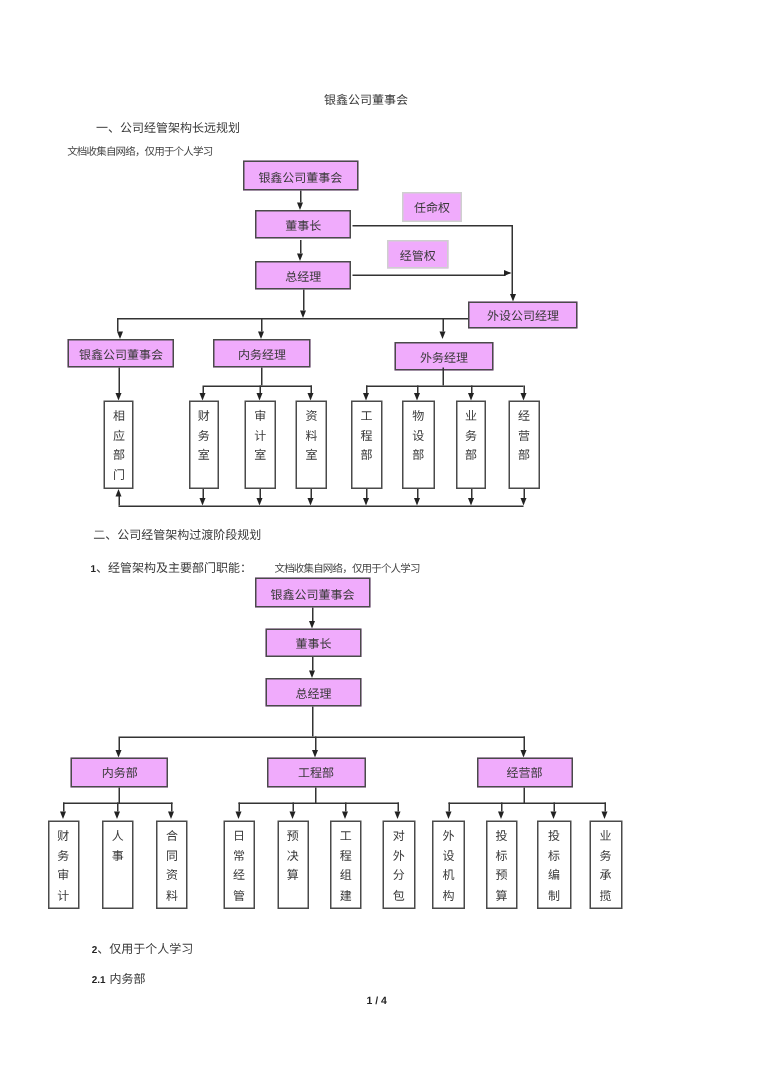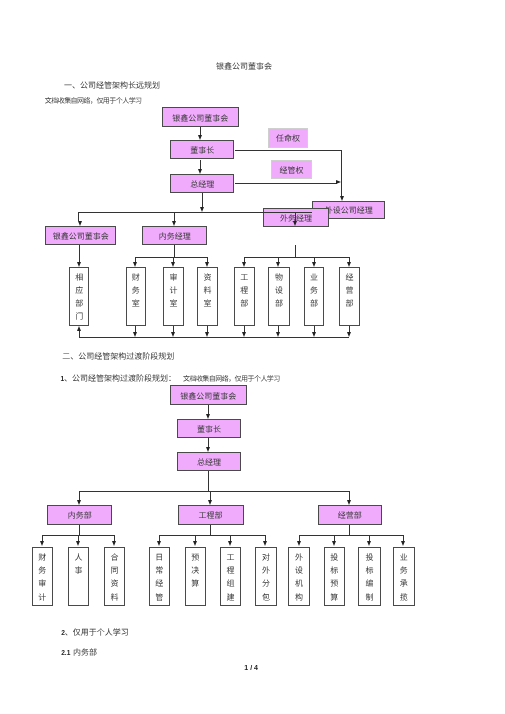--- a/index.html
+++ b/index.html
@@ -40,25 +40,25 @@
   <div class="txt title" style="left:216px;top:60px">银鑫公司董事会</div>
 
   <div class="txt h1" style="left:64px;top:79px">一、公司经管架构长远规划</div>
   <div class="txt note" style="left:44.8px;top:95px">文档收集自网络，仅用于个人学习</div>
 
   <div class="chart">
     <div class="box" style="left:162px;top:107px;width:76.5px;height:20px">银鑫公司董事会</div>
     <div class="box" style="left:169.8px;top:140.4px;width:64.7px;height:19.1px">董事长</div>
     <div class="box" style="left:169.8px;top:173.7px;width:64.7px;height:19.2px">总经理</div>
     <div class="box light" style="left:267.6px;top:127.7px;width:40.9px;height:19.9px">任命权</div>
-    <div class="box light" style="left:271px;top:159.5px;width:40.9px;height:19.3px">经管权</div>
+    <div class="box light" style="left:258px;top:159.5px;width:40.9px;height:19.3px">经管权</div>
     <div class="box" style="left:312.3px;top:200.5px;width:72.8px;height:18.5px">外设公司经理</div>
     <div class="box" style="left:44.8px;top:225.7px;width:71.7px;height:19.2px">银鑫公司董事会</div>
     <div class="box" style="left:142.3px;top:225.7px;width:64.9px;height:19.2px">内务经理</div>
-    <div class="box" style="left:262.7px;top:208px;width:66.5px;height:19.2px">外务经理</div>
+    <div class="box" style="left:262.7px;top:228px;width:66.5px;height:19.2px">外务经理</div>
 
     <div class="vbox" style="left:69.4px;top:267px;width:19.8px;height:58.5px;padding-top:2.6px">
         <span>
           <i>相</i>
           <i>应</i>
           <i>部</i>
           <i>门</i>
         </span>
       </div>
     <div class="vbox" style="left:125.5px;top:267px;width:20.6px;height:58.5px;padding-top:2.6px">
@@ -172,21 +172,21 @@
     <div class="ln vl" style="left:278px;top:325.5px;height:6.0px"></div>
     <div class="arr arr-d" style="left:275.7px;top:331.5px"></div>
     <div class="ln vl" style="left:314px;top:325.5px;height:6.0px"></div>
     <div class="arr arr-d" style="left:311.7px;top:331.5px"></div>
     <div class="ln vl" style="left:349px;top:325.5px;height:6.0px"></div>
     <div class="arr arr-d" style="left:346.7px;top:331.5px"></div>
 
   </div>
 
   <div class="txt h1" style="left:62.2px;top:350px">二、公司经管架构过渡阶段规划</div>
-  <div class="txt h1" style="left:60.4px;top:372px"><span class="num">1</span><span>、公司经管架构过渡阶段规划：</span></div>
+  <div class="txt h1" style="left:60.4px;top:372px"><span class="num">1</span><span>、经管架构及主要部门职能：</span></div>
   <div class="txt note" style="left:183px;top:372.5px">文档收集自网络，仅用于个人学习</div>
 
   <div class="chart">
     <div class="box" style="left:170px;top:385.3px;width:76.6px;height:19.9px">银鑫公司董事会</div>
     <div class="box" style="left:176.8px;top:418.9px;width:64.4px;height:18.8px">董事长</div>
     <div class="box" style="left:176.8px;top:452px;width:64.4px;height:18.7px">总经理</div>
     <div class="box" style="left:47.4px;top:504.9px;width:64.8px;height:19.8px">内务部</div>
     <div class="box" style="left:177.6px;top:504.9px;width:66px;height:19.8px">工程部</div>
     <div class="box" style="left:317.6px;top:504.9px;width:64.3px;height:19.8px">经营部</div>
 

